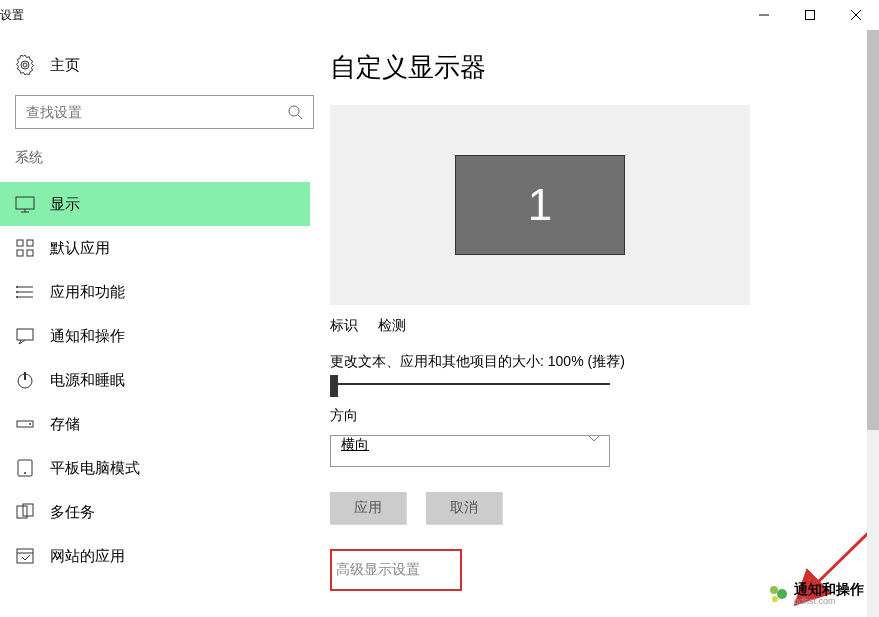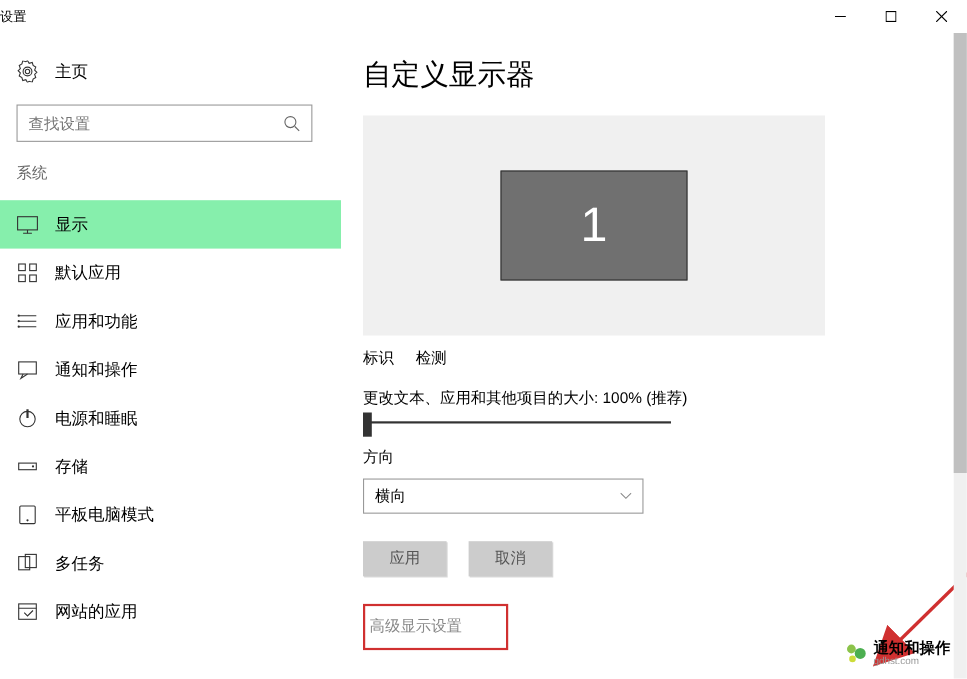--- a/index.html
+++ b/index.html
@@ -14,21 +14,21 @@
     
     .scrollbar { position: absolute; right: 0; top: 30px; bottom: 0; width: 12px; background: #f0f0f0; }
     .scrollbar-thumb { position: absolute; top: 0; left: 0; right: 0; height: 400px; background: #c0c0c0; }
     
     .left-panel { width: 310px; padding: 15px 0 0 15px; }
     
     .home-row { display: flex; align-items: center; padding: 10px 0; margin-bottom: 10px; }
     .home-icon { width: 20px; height: 20px; margin-right: 15px; }
     .home-label { font-size: 15px; }
     
-    .search-box { width: 269px; height: 34px; border: 1px solid #999; display: flex; align-items: center; padding: 0 10px; margin-bottom: 20px; }
+    .search-box { width: 299px; height: 34px; border: 1px solid #999; display: flex; align-items: center; padding: 0 10px; margin-bottom: 20px; }
     .search-input { flex: 1; border: none; outline: none; font-size: 14px; color: #666; background: transparent; }
     .search-icon { width: 16px; height: 16px; }
     
     .section-label { font-size: 14px; color: #666; margin-bottom: 15px; padding-left: 0; }
     
     .nav-item { display: flex; align-items: center; padding: 12px 0 12px 0; margin-left: -15px; padding-left: 15px; position: relative; }
     .nav-item.active { background: #86efac; }
     .nav-item.active::before { content: ''; position: absolute; left: -15px; top: 0; bottom: 0; width: 4px; background: #888; }
     .nav-icon { width: 20px; height: 20px; margin-right: 15px; flex-shrink: 0; }
     .nav-label { font-size: 15px; }
@@ -40,21 +40,21 @@
     .monitor-box { width: 170px; height: 100px; background: #707070; border: 1px solid #333; display: flex; align-items: center; justify-content: center; color: #fff; font-size: 44px; font-weight: 300; }
     
     .display-links { display: flex; gap: 20px; font-size: 14px; color: #000000; margin-bottom: 18px; }
     .display-link { cursor: pointer; }
     
     .scale-label { font-size: 14px; margin-bottom: 12px; }
     .slider-track { width: 280px; height: 2px; background: #333; position: relative; margin-bottom: 22px; }
     .slider-thumb { position: absolute; left: 0; top: -8px; width: 8px; height: 22px; background: #333; }
     
     .orientation-label { font-size: 14px; margin-bottom: 10px; }
-    .orientation-select { width: 255px; height: 32px; border: 1px solid #999; padding: 0 10px; font-size: 14px; display: flex; align-items: center; margin-bottom: 25px; justify-content:space-between; }
+    .orientation-select { width: 280px; height: 32px; border: 1px solid #999; padding: 0 10px; font-size: 14px; display: flex; align-items: flex-start; margin-bottom: 25px; justify-content:space-between;text-decoration:underline; }
     
     .button-row { display: flex; gap: 20px; margin-bottom: 25px; }
     .action-btn { width: 76px; height: 32px; background: #ccc; border: none; font-size: 14px; color: #555; box-shadow: 1px 1px 0 rgba(0,0,0,0.15); }
     
     .advanced-link { display: inline-block; padding: 10px 40px 10px 4px; border: 2px solid #d03030; font-size: 14px; color: #888; }
     
     .arrow-overlay { position: absolute; left: 455px; top: 300px; pointer-events: none; }
     
     .watermark { position: absolute; right: 15px; bottom: 10px; display: flex; align-items: center; gap: 6px; }
     .watermark-icon { width: 20px; height: 20px; }

